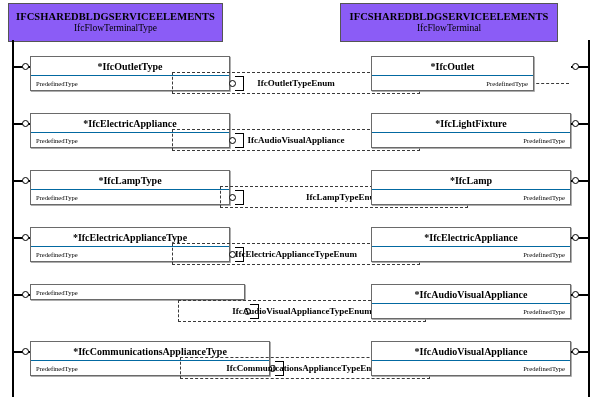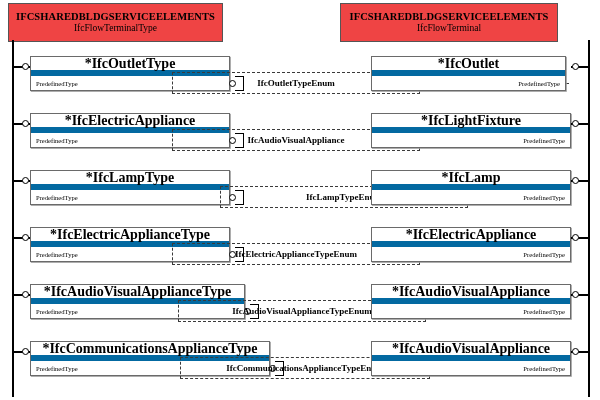--- a/index.html
+++ b/index.html
@@ -9,40 +9,40 @@
     font-family:"Liberation Serif","DejaVu Serif",serif;
     color:#000000;
   }
   #page * {box-sizing:border-box;}
   .trunk{position:absolute;background:#000;width:2px;}
   .trunk-left{left:12px;top:40px;height:357px;}
   .trunk-right{left:588px;top:40px;height:357px;}
 
   
   .schema-box{
-    position:absolute;border:1px solid #555;background:#ef4444;
+    position:absolute;border:1px solid #555;background:#8b5cf6;
     display:flex;flex-direction:column;align-items:center;justify-content:center;
     line-height:1.12;
   }
   .schema-box .s1{font-weight:bold;font-size:10.5px;letter-spacing:.1px;}
   .schema-box .s2{font-size:9.5px;}
   .schema-left{left:8px;top:3px;width:215px;height:39px;}
   .schema-right{left:340px;top:3px;width:218px;height:39px;}
 
   
   .row{position:absolute;left:0;top:0;width:600px;height:57px;}
 
   .entity{
     position:absolute;background:#fff;border:1px solid #6a6a6a;
     box-shadow:0.8px 0.8px 0 #9a9a9a;
   }
   .entity .title{
     height:19px;display:flex;align-items:center;justify-content:center;
-    font-weight:bold;font-size:14px;white-space:nowrap;
-    border-bottom:6px solid #0369a1;
+    font-weight:bold;font-size:10px;white-space:nowrap;
+    border-bottom:1px solid #0369a1;
   }
   .entity .attr{
     height:14px;display:flex;align-items:center;
     font-size:6.6px;padding:0 5px;white-space:nowrap;
   }
   .entity.left-ent .attr{justify-content:flex-start;}
   .entity.right-ent .attr{justify-content:flex-end;}
 
   
   .enum{
@@ -103,21 +103,21 @@
 
     <div class="enum" style="left:172px;top:72px;width:248px;height:22px;">
       <span>IfcOutletTypeEnum</span>
     </div>
 
     <div class="bracket lt" style="left:416px;top:76px;width:9px;height:8px;"></div>
     <div class="bracket lb" style="left:416px;top:83px;width:9px;height:8px;"></div>
     <div class="circ" style="left:425px;top:80px;"></div>
     <div class="dashline" style="left:432px;top:83px;width:137px;"></div>
 
-    <div class="entity right-ent" style="left:371px;top:56px;width:195px;">
+    <div class="entity right-ent" style="left:371px;top:56px;width:163px;">
       <div class="title">*IfcOutlet</div>
       <div class="attr">PredefinedType</div>
     </div>
 
     <div class="hline thick" style="left:571px;top:66px;width:17px;"></div>
     <div class="circ" style="left:572px;top:63px;"></div>
   </div>
       <div class="row" style="top: 0px;">
 
     <div class="entity left-ent" style="left:30px;top:113px;width:200px;">
@@ -210,21 +210,20 @@
       <div class="title">*IfcElectricAppliance</div>
       <div class="attr">PredefinedType</div>
     </div>
 
     <div class="hline thick" style="left:571px;top:237px;width:17px;"></div>
     <div class="circ" style="left:572px;top:234px;"></div>
   </div>
       <div class="row" style="top: 0px;">
 
     <div class="entity left-ent" style="left:30px;top:284px;width:215px;">
-      <div class="title">*IfcAudioVisualApplianceType</div>
       <div class="attr">PredefinedType</div>
     </div>
 
     <div class="hline thick" style="left:14px;top:294px;width:16px;"></div>
     <div class="circ" style="left:22px;top:291px;"></div>
 
     <div class="hline" style="left:245px;top:311px;width:-71px;"></div>
     <div class="circ" style="left:244px;top:308px;"></div>
     <div class="bracket rt" style="left:250px;top:304px;width:9px;height:8px;"></div>
     <div class="bracket rb" style="left:250px;top:311px;width:9px;height:8px;"></div>

